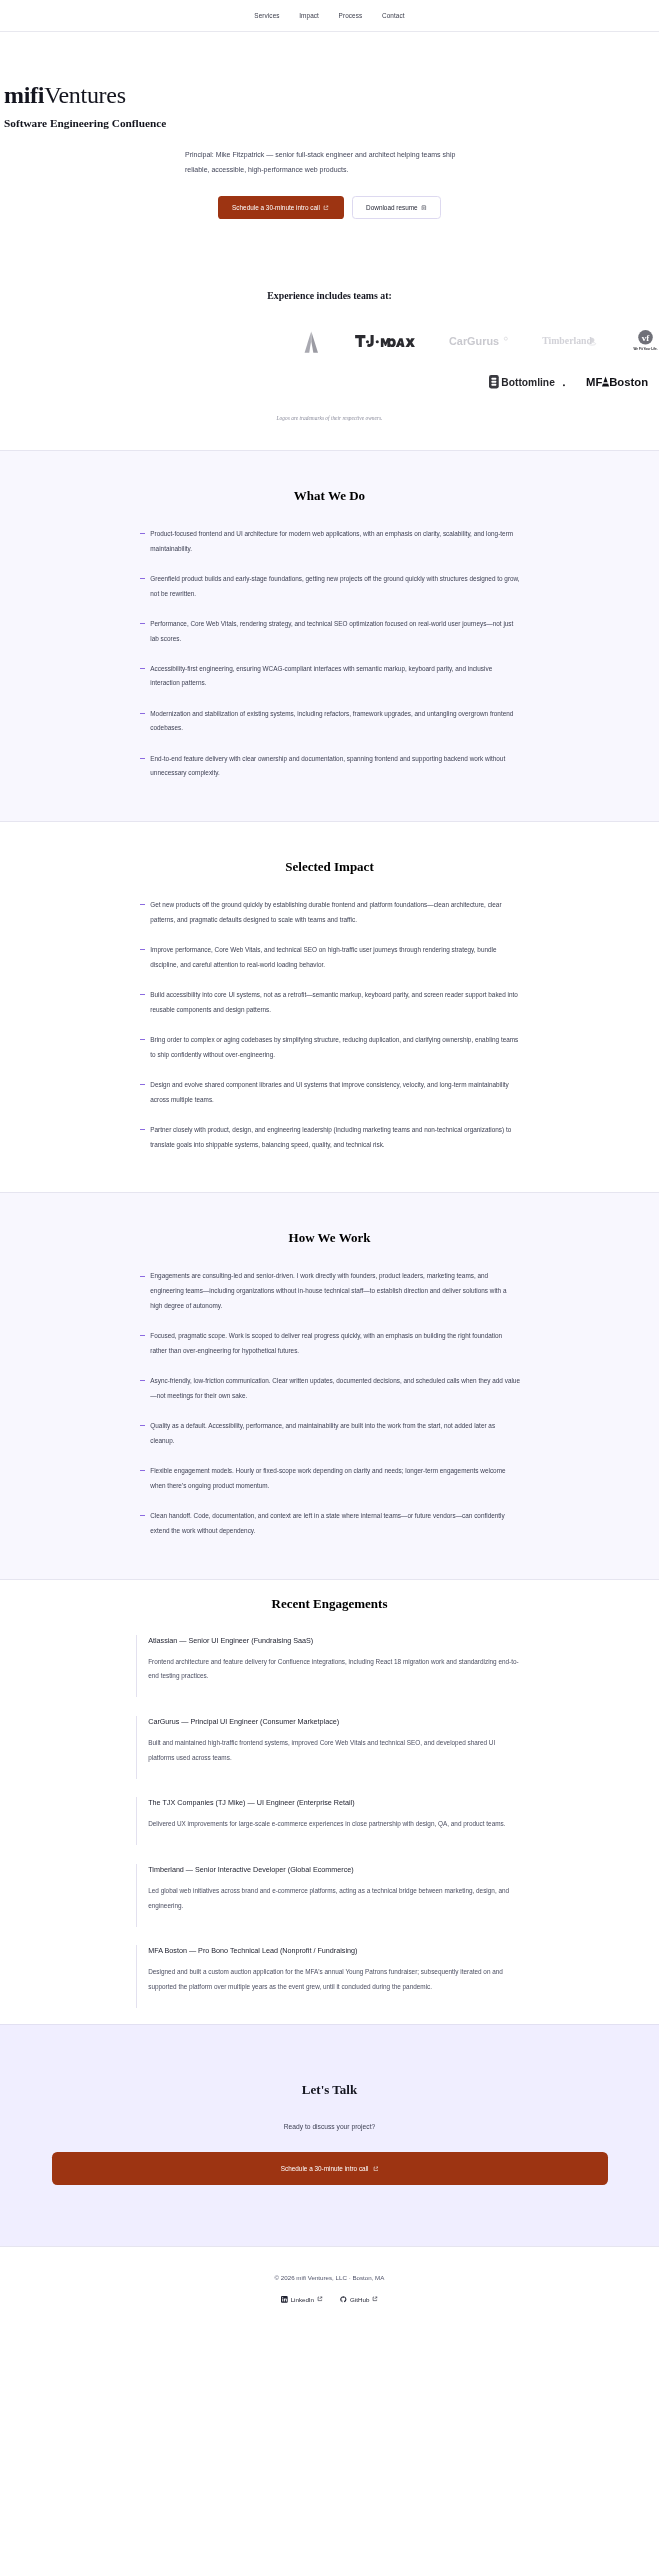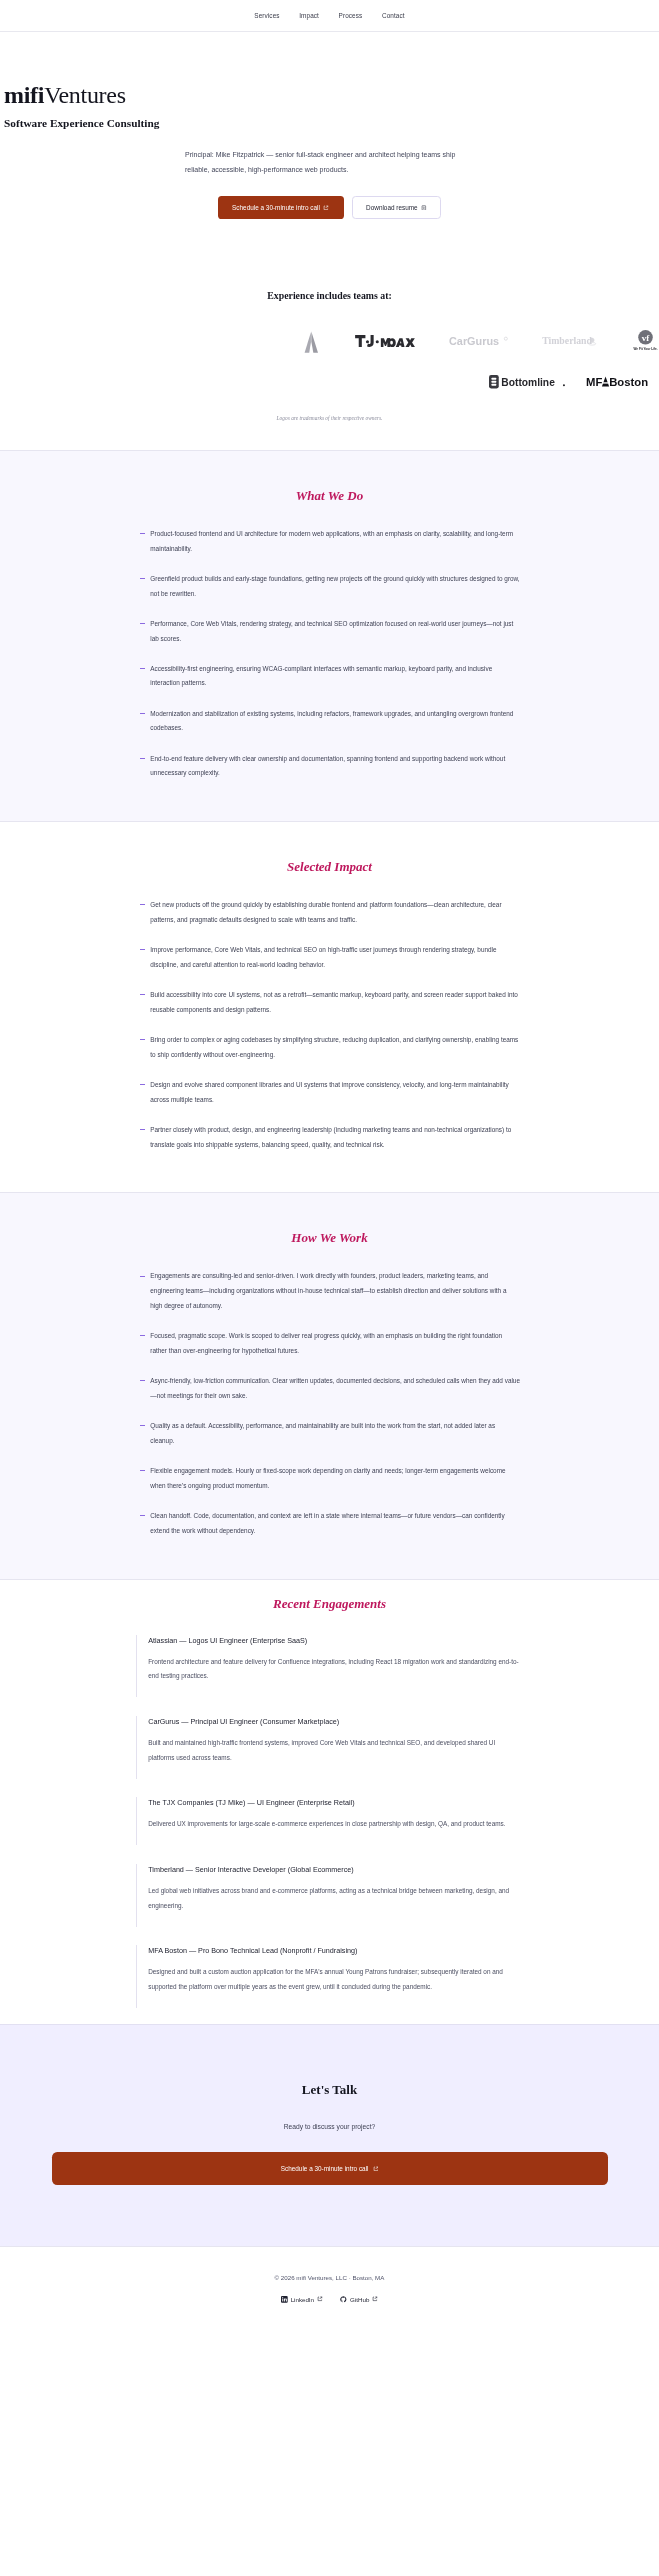--- a/index.html
+++ b/index.html
@@ -110,22 +110,21 @@
   }
 
   
   .sec-pad { padding:37px 0 40px; }
   .sec-title {
     font-family:"Liberation Serif", serif;
     font-size:13px;
     font-weight:700;
     text-align:center;
     margin:0 0 23px;
-    color:#be185d;
-    font-style:italic;
+    color:#000000;
   }
   ul.bullets { list-style:none; margin:0; padding:0; }
   ul.bullets li {
     position:relative;
     padding-left:11.3px;
     margin-bottom:15.5px;
     font-size:6.4px;
     line-height:2.3;
     color:#3c3f52;
   }
@@ -212,21 +211,21 @@
 <nav class="nav">
   <a href="#">Services</a>
   <a href="#">Impact</a>
   <a href="#">Process</a>
   <a href="#">Contact</a>
 </nav>
 
 <section class="sec-white">
   <div class="hero">
     <h1 class="brand"><span>mifi</span><span class="light">Ventures</span></h1>
-    <h2 class="tagline">Software Experience Consulting</h2>
+    <h2 class="tagline">Software Engineering Confluence</h2>
     <p class="lede">Principal: Mike Fitzpatrick — senior full-stack engineer and architect helping teams ship reliable, accessible, high-performance web products.</p>
     <div class="btn-row">
       <a class="btn btn-primary" href="#">
         <span>Schedule a 30-minute intro call</span>
         <span class="ic">
             <svg viewBox="0 0 16 16" fill="none" stroke="currentColor" stroke-width="1.6">
               <path d="M6 3H3v10h10V10"></path>
               <path d="M9.5 2.5H13.5V6.5"></path>
               <path d="M13.5 2.5L7.5 8.5"></path>
             </svg>
@@ -358,21 +357,21 @@
       <li>Clean handoff. Code, documentation, and context are left in a state where internal teams—or future vendors—can confidently extend the work without dependency.</li>
     </ul>
   </div>
 </section>
 
 <section class="sec-white">
   <div class="eng-wrap sec-pad">
     <h3 class="sec-title">Recent Engagements</h3>
 
     <div class="eng">
-      <h4 class="eng-title">Atlassian — Logos UI Engineer (Enterprise SaaS)</h4>
+      <h4 class="eng-title">Atlassian — Senior UI Engineer (Fundraising SaaS)</h4>
       <p class="eng-desc">Frontend architecture and feature delivery for Confluence integrations, including React 18 migration work and standardizing end-to-end testing practices.</p>
     </div>
     <div class="eng">
       <h4 class="eng-title">CarGurus — Principal UI Engineer (Consumer Marketplace)</h4>
       <p class="eng-desc">Built and maintained high-traffic frontend systems, improved Core Web Vitals and technical SEO, and developed shared UI platforms used across teams.</p>
     </div>
     <div class="eng">
       <h4 class="eng-title">The TJX Companies (TJ Mike) — UI Engineer (Enterprise Retail)</h4>
       <p class="eng-desc">Delivered UX improvements for large-scale e-commerce experiences in close partnership with design, QA, and product teams.</p>
     </div>

